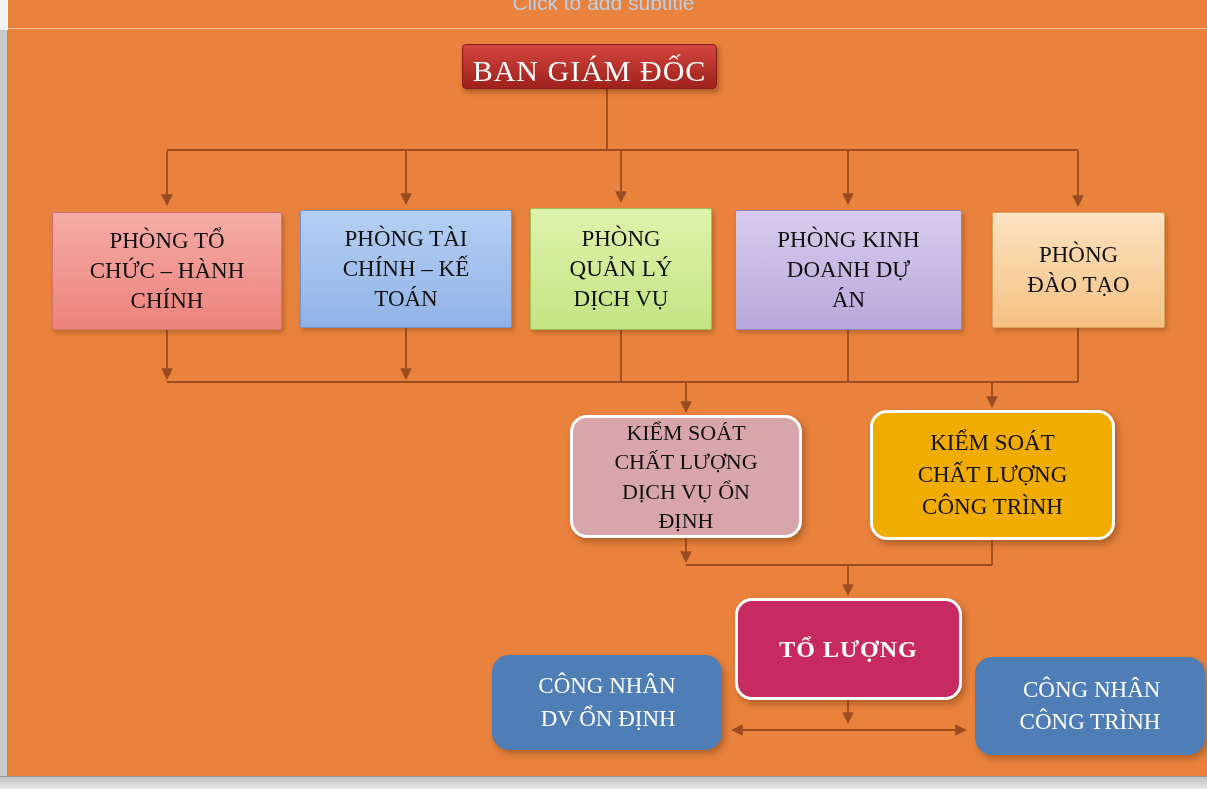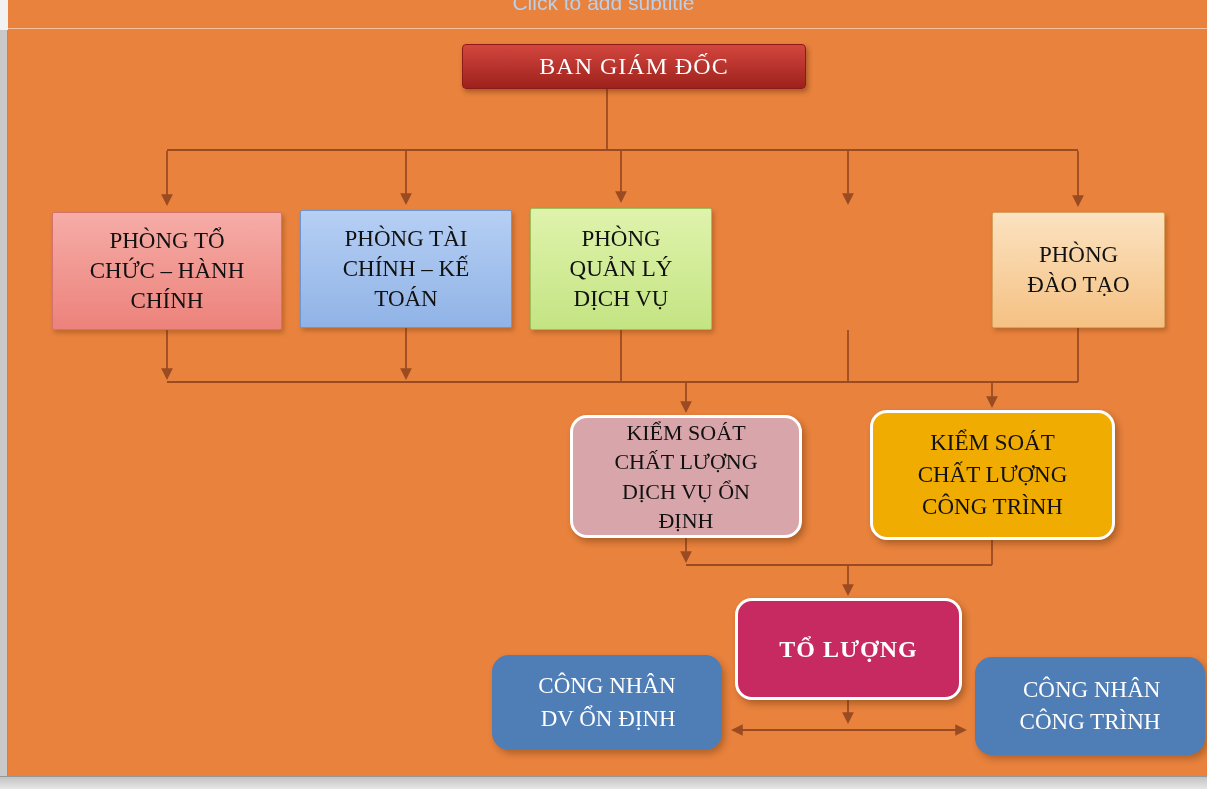--- a/index.html
+++ b/index.html
@@ -42,25 +42,26 @@
   .conn path { stroke:var(--connector,#9B4B22); stroke-width:1.8; fill:none; }
   .arrow-head { fill:var(--connector,#9B4B22); }
   
   .node {
     position:absolute; display:flex; align-items:center; justify-content:center;
     text-align:center; z-index:3;border-radius:17px;
   }
   .lbl { white-space:pre-line; }
   
   .b-root {
-    left:462px; top:44px; width:344px; height:45px;
+    left:462px; top:44px; width:255px; height:45px;
     background:linear-gradient(var(--root-top,#D2463E),var(--root-bottom,#9E211C));
     border:1px solid #8C1A16; border-radius:4px;
-    color:#FFFFFF; font-size:24px; letter-spacing:1px;
+    color:#FFFFFF; font-size:30px; letter-spacing:1px;
     box-shadow:2px 3px 5px rgba(90,40,10,0.45);
+    align-items:flex-end;
   }
   
   .dept {
     color:#111; font-size:23px; line-height:1.3; border-radius:2px;
     box-shadow:2px 3px 4px rgba(110,55,12,0.35);
   }
   .b-d1 { left:52px;  top:212px; width:230px; height:118px;
     background:linear-gradient(var(--dept1-top,#F6ACA7),var(--dept1-bottom,#EC827B));
     border:1px solid var(--dept1-border,#D4736D); }
   .b-d2 { left:300px; top:210px; width:212px; height:118px;
@@ -160,20 +161,25 @@
   <div class="node dept b-d1">
     <span class="lbl">PHÒNG TỔ
 CHỨC – HÀNH
 CHÍNH</span>
   </div>
   <div class="node dept b-d3">
     <span class="lbl">PHÒNG
 QUẢN LÝ
 DỊCH VỤ</span>
   </div>
+  <div class="node dept b-d4">
+    <span class="lbl">PHÒNG KINH
+DOANH DỰ
+ÁN</span>
+  </div>
   <div class="node dept b-d5">
     <span class="lbl">PHÒNG
 ĐÀO TẠO</span>
   </div>
 
   <div class="node b-qc1">
     <span class="lbl">KIỂM SOÁT
 CHẤT LƯỢNG
 DỊCH VỤ ỔN
 ĐỊNH</span>

